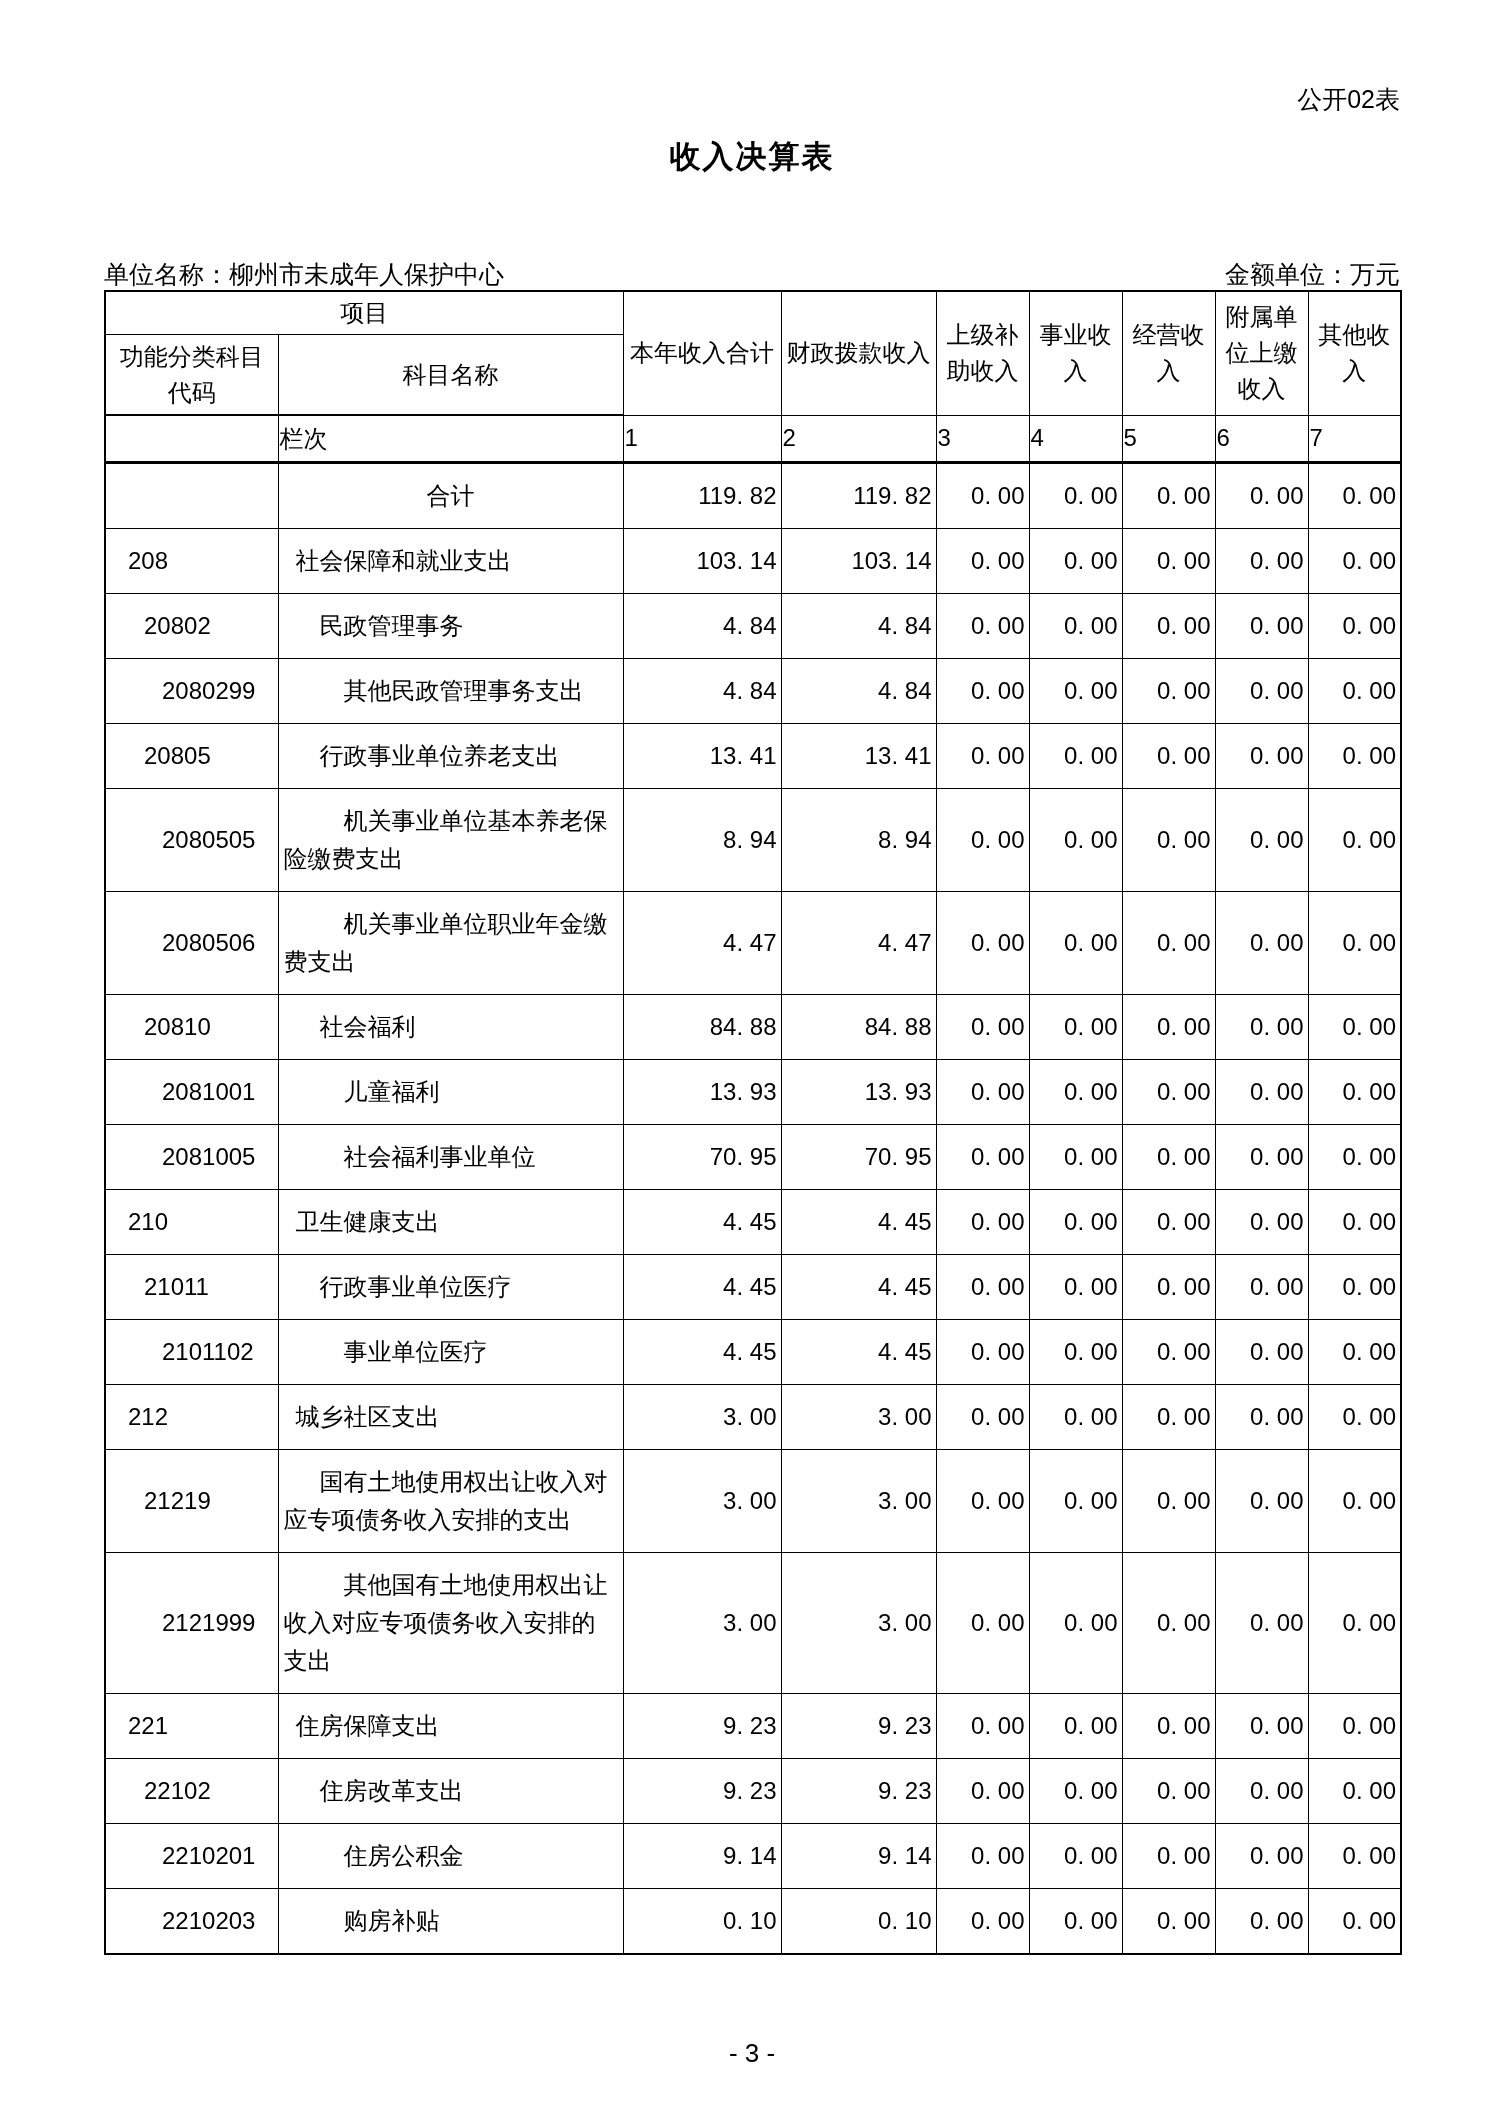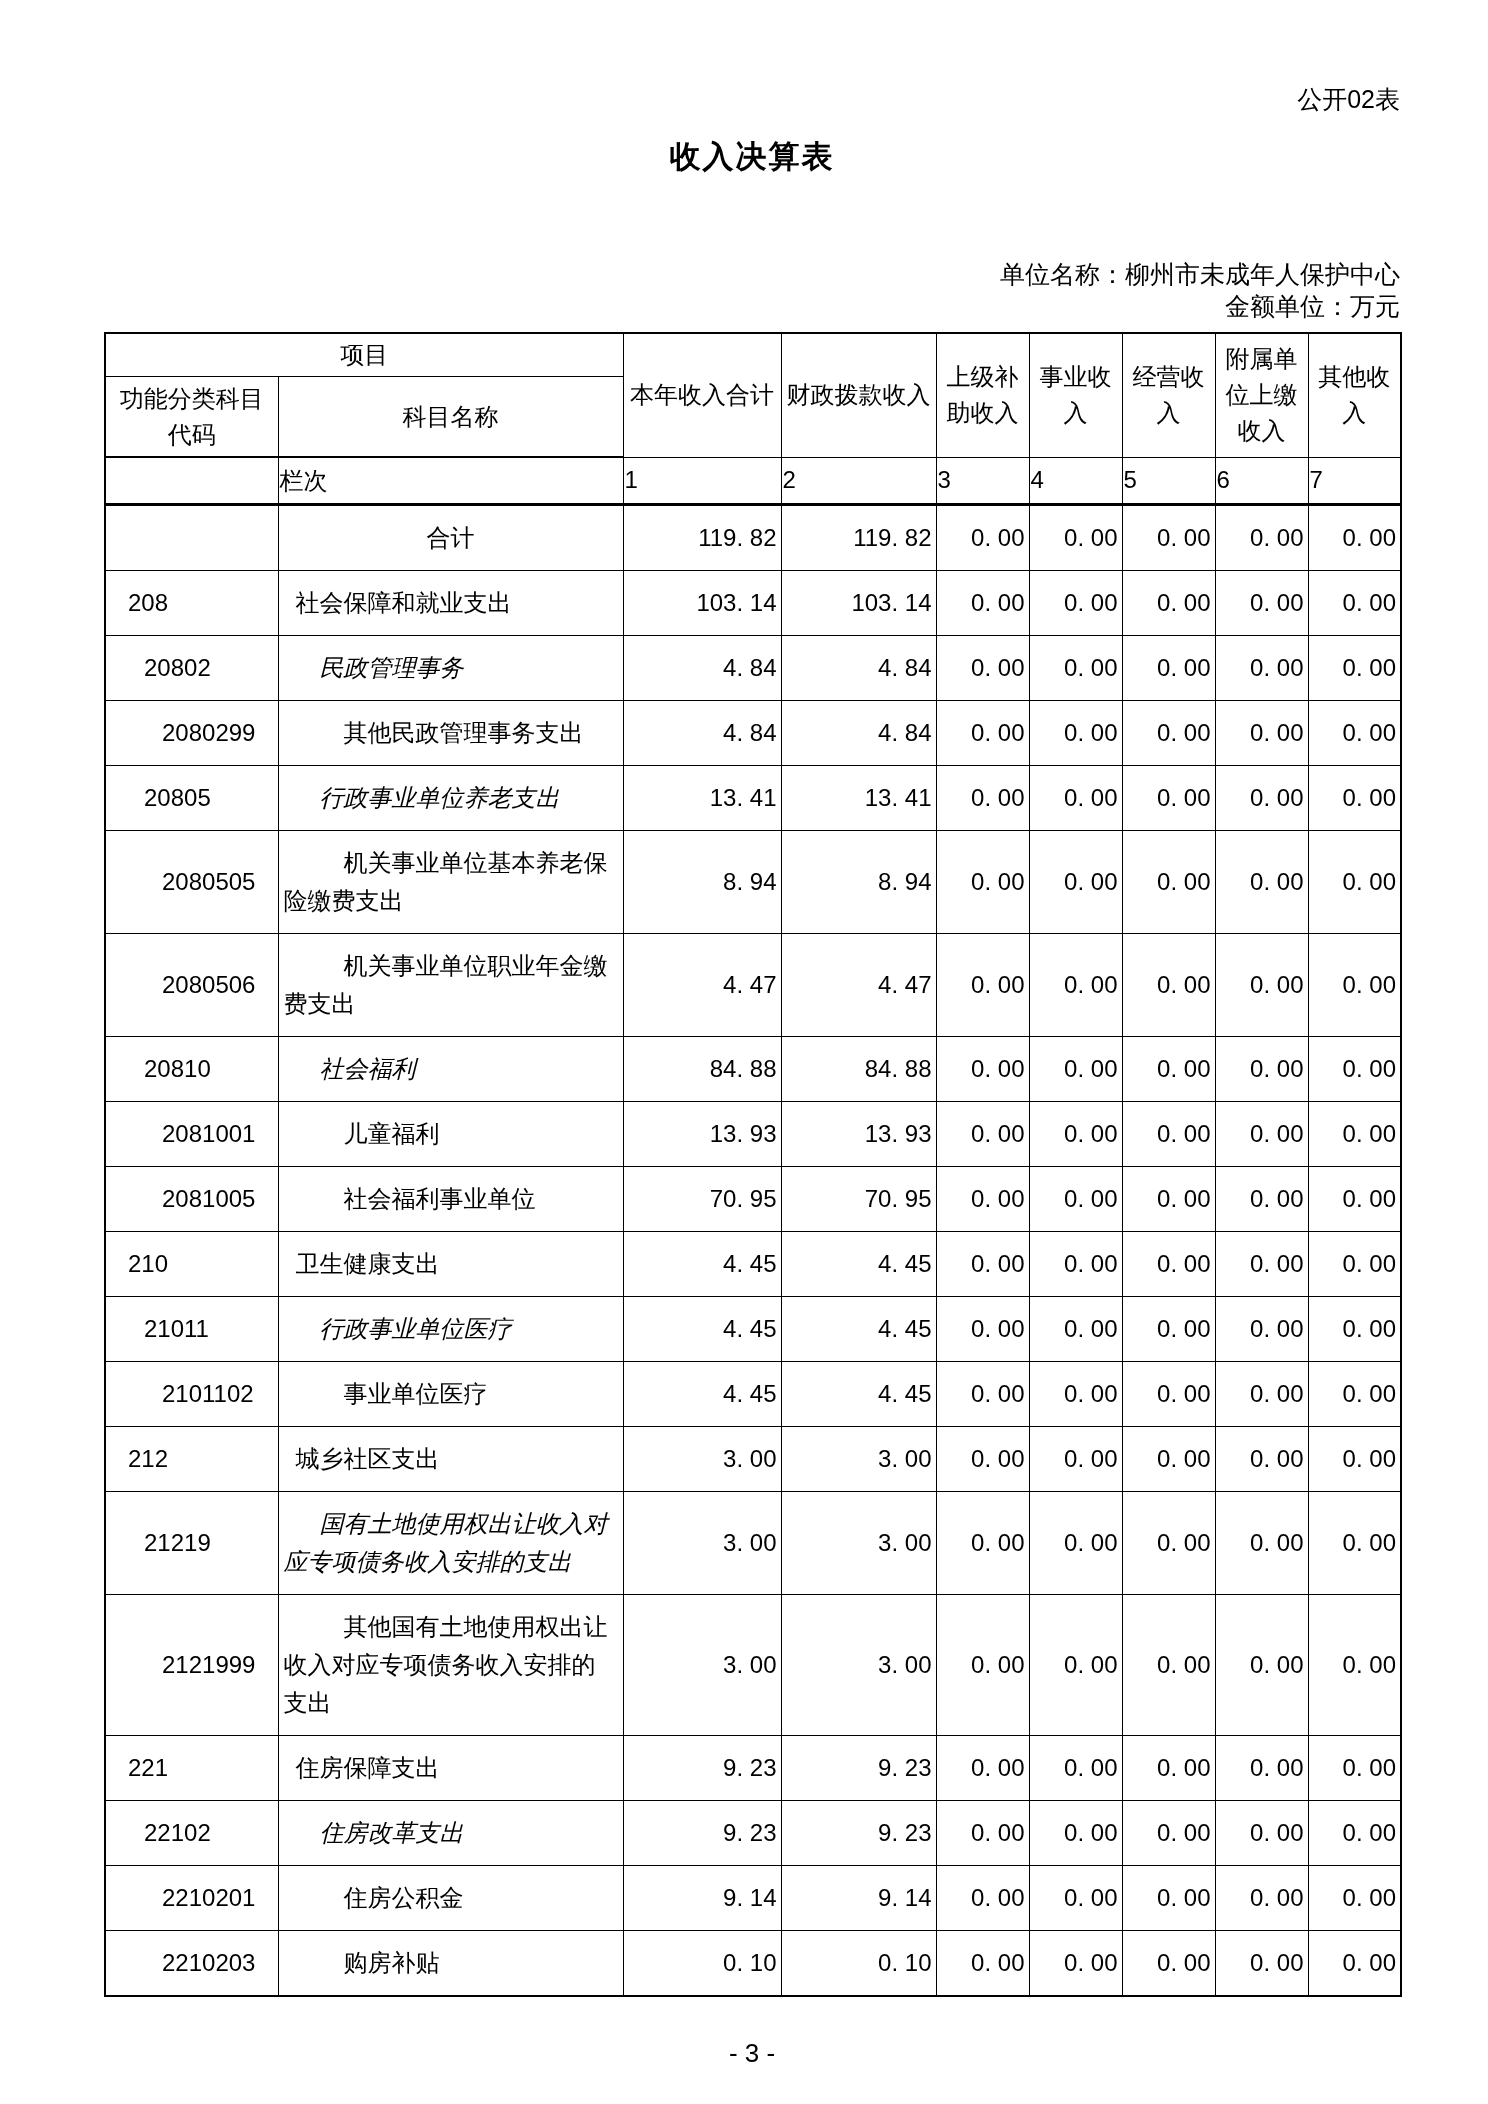--- a/index.html
+++ b/index.html
@@ -33,22 +33,20 @@
     font-weight: bold;
     letter-spacing: 2px;
   }
   .meta-row {
     display: flex;
     justify-content: space-between;
     align-items: flex-end;
     margin-top: 80px;
     font-size: 25px;
     line-height: 32px;
-    margin-bottom: 10px;
-    flex-direction: column;
   }
   table.fin {
     border-collapse: collapse;
     table-layout: fixed;
     width: 1296px;
     font-size: 24px;
     border: 2px solid #000;
   }
   table.fin th, table.fin td {
     border: 1px solid #000;
@@ -71,21 +69,21 @@
   }
   
   tr.data-row { height: 40px; }
   tr.data-row td { vertical-align: middle; line-height: 38px; }
   td.code { text-align: left; padding: 12px; }
   tr.lvl1 td.code { padding-left: 22px; }
   tr.lvl2 td.code { padding-left: 38px; }
   tr.lvl3 td.code { padding-left: 56px; }
   td.name { text-align: left; padding: 13px 5px; }
   tr.lvl1 td.name { text-indent: 12px; }
-  tr.lvl2 td.name { text-indent: 36px; font-style: italic; }
+  tr.lvl2 td.name { text-indent: 36px; }
   tr.lvl3 td.name { text-indent: 60px; }
   tr.lvl0 td.name { text-align: center; text-indent: 0; }
   td.val { text-align: right; padding: 0 4px 0 0; }
   .note {
     margin-top: 5px;
     font-size: 22px;
     line-height: 30px;
   }
   .page-number {
     position: absolute;

